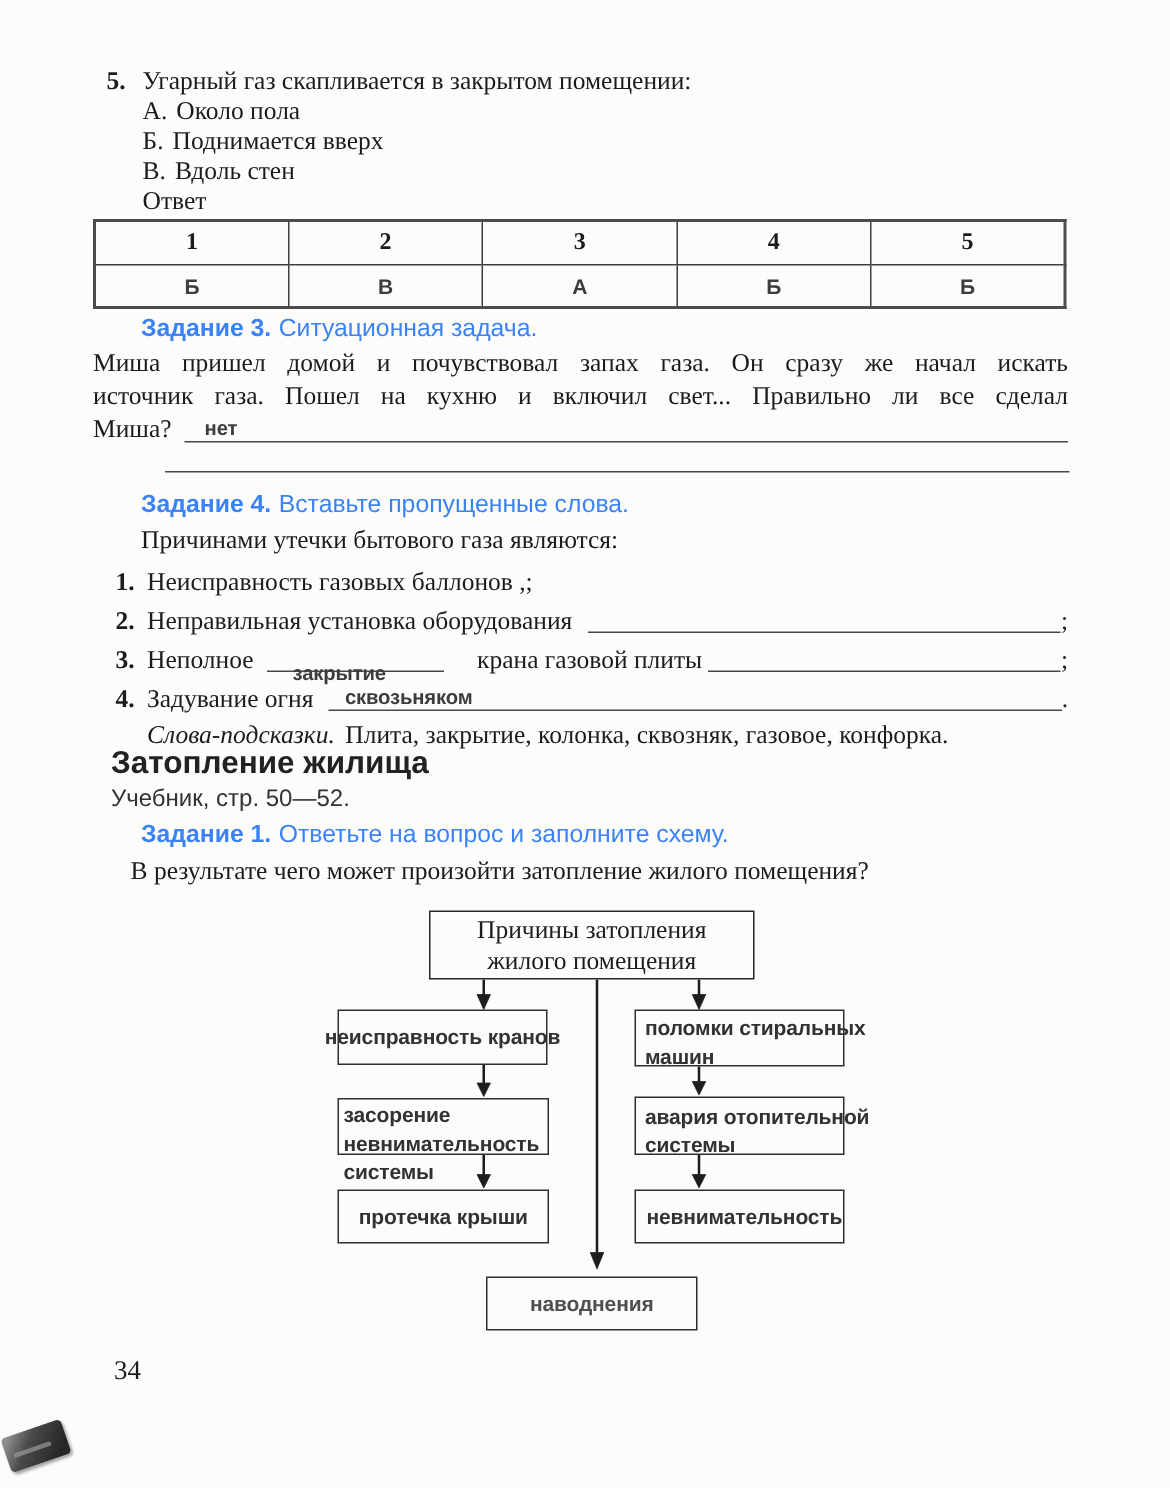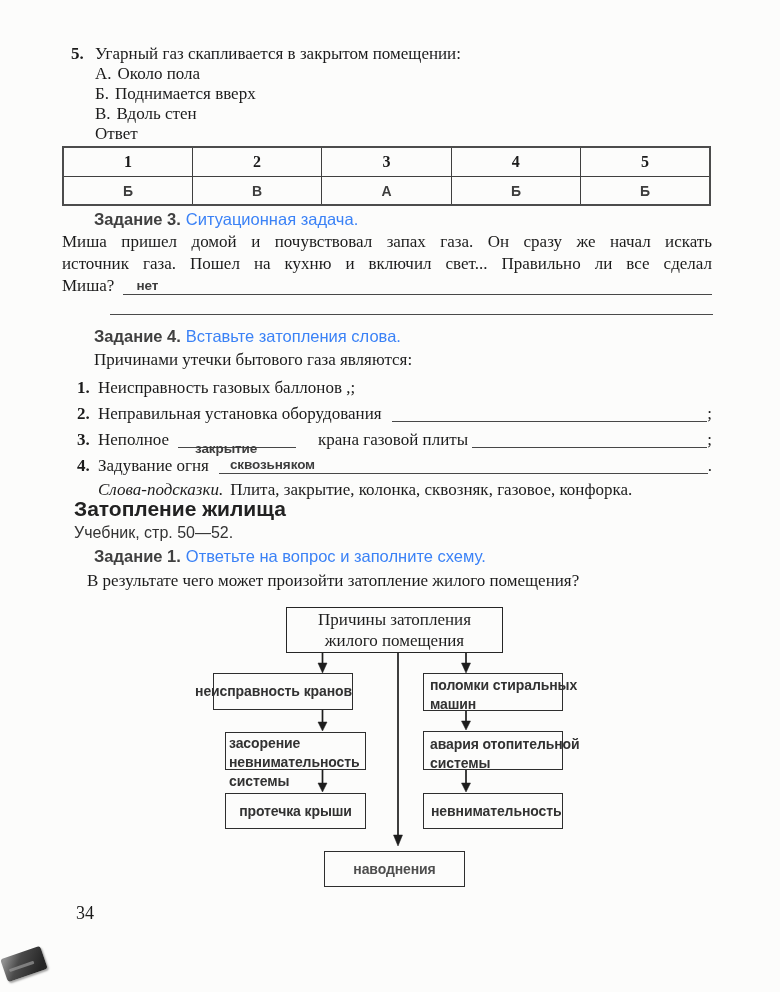--- a/index.html
+++ b/index.html
@@ -26,21 +26,21 @@
     top:146px; left:62px; width:649px; border-collapse:collapse; table-layout:fixed;
     border:2px solid #4c4c4c; border-bottom-width:2.5px;
   }
   .ans-table td{
     border:1.3px solid #3f3f3f; text-align:center; vertical-align:middle;
   }
   .ans-table .head td{height:26px; font-weight:bold; font-size:16px;}
   .ans-table .vals td{height:25px; font-size:14px;}
   
   .thead{font-size:16.5px; color:#2c2c2c; white-space:nowrap;}
-  .thead b{margin-right:5px; color:#404040;}
+  .thead b{margin-right:5px; color:#3b82f6;}
   .thead span{color:#3b82f6;}
   
   .para{top:231px; left:62px; width:650px; line-height:22px;}
   .jline{text-align:justify; text-align-last:justify;}
   .lastline{display:flex; align-items:flex-end; height:22px;}
   .blank{
     flex:1; border-bottom:1.6px solid #474747; margin-bottom:2px; height:18px;
     box-sizing:border-box;
   }
   .blank .fill{display:block; line-height:17px;}
@@ -63,21 +63,21 @@
     position:absolute; border:1.5px solid #2e2e2e; box-sizing:border-box;
     background:rgba(255,255,255,0.0);
   }
   .fbox .ftext{
     font-family:"Liberation Sans","DejaVu Sans",sans-serif;
     font-weight:bold; font-size:14px; line-height:19px; color:#323232;
     letter-spacing:-0.1px;
   }
   .root-box{left:286px; top:7px; width:217px; height:46px; display:flex; align-items:center; justify-content:center; border-color:#262626;}
   .root-box .rtext{width:175px; text-align:center; font-size:17px; line-height:21px; color:#1d1d1d;}
-  .bx-l1{left:213px; top:73px; width:140px; height:37px; display:flex; align-items:center; justify-content:flex-end;}
+  .bx-l1{left:225px; top:73px; width:140px; height:37px; display:flex; align-items:center; justify-content:center;}
   .bx-l1 .ftext{white-space:nowrap;}
   .bx-l2{left:225px; top:132px; width:141px; height:38px;}
   .bx-l2 .ftext{width:150px; overflow-wrap:anywhere; padding:1px 0 0 3px;}
   .bx-l3{left:225px; top:193px; width:141px; height:36px; display:flex; align-items:center; justify-content:center;}
   .bx-r1{left:423px; top:73px; width:140px; height:38px;}
   .bx-r1 .ftext{width:158px; padding:2px 0 0 6px;}
   .bx-r2{left:423px; top:131px; width:140px; height:39px;}
   .bx-r2 .ftext{width:162px; padding:3px 0 0 6px;}
   .bx-r3{left:423px; top:193px; width:140px; height:36px; display:flex; align-items:center;}
   .bx-r3 .ftext{padding-left:7px;}
@@ -145,21 +145,21 @@
       <span>Миша?</span>
       <span class="blank" style="margin-left:9px;">
         <span class="fill" style="padding-left:13px;">нет</span>
       </span>
     </div>
   </div>
 
   <div class="abs ruled" style="top:297px; left:110px; width:603px; height:17px;"></div>
 
   <div class="abs sans thead" style="top:327px; left:94px;">
-    <b>Задание 4.</b><span>Вставьте затопления слова.</span>
+    <b>Задание 4.</b><span>Вставьте пропущенные слова.</span>
   </div>
   <div class="abs" style="top:350px; left:94px;">Причинами утечки бытового газа являются:</div>
 
   <div class="abs items">
     <div class="item">
       <span class="num">1.</span>
       <span class="seg">Неисправность газовых баллонов ,</span>
       <span>;</span>
     </div>
     <div class="item">

